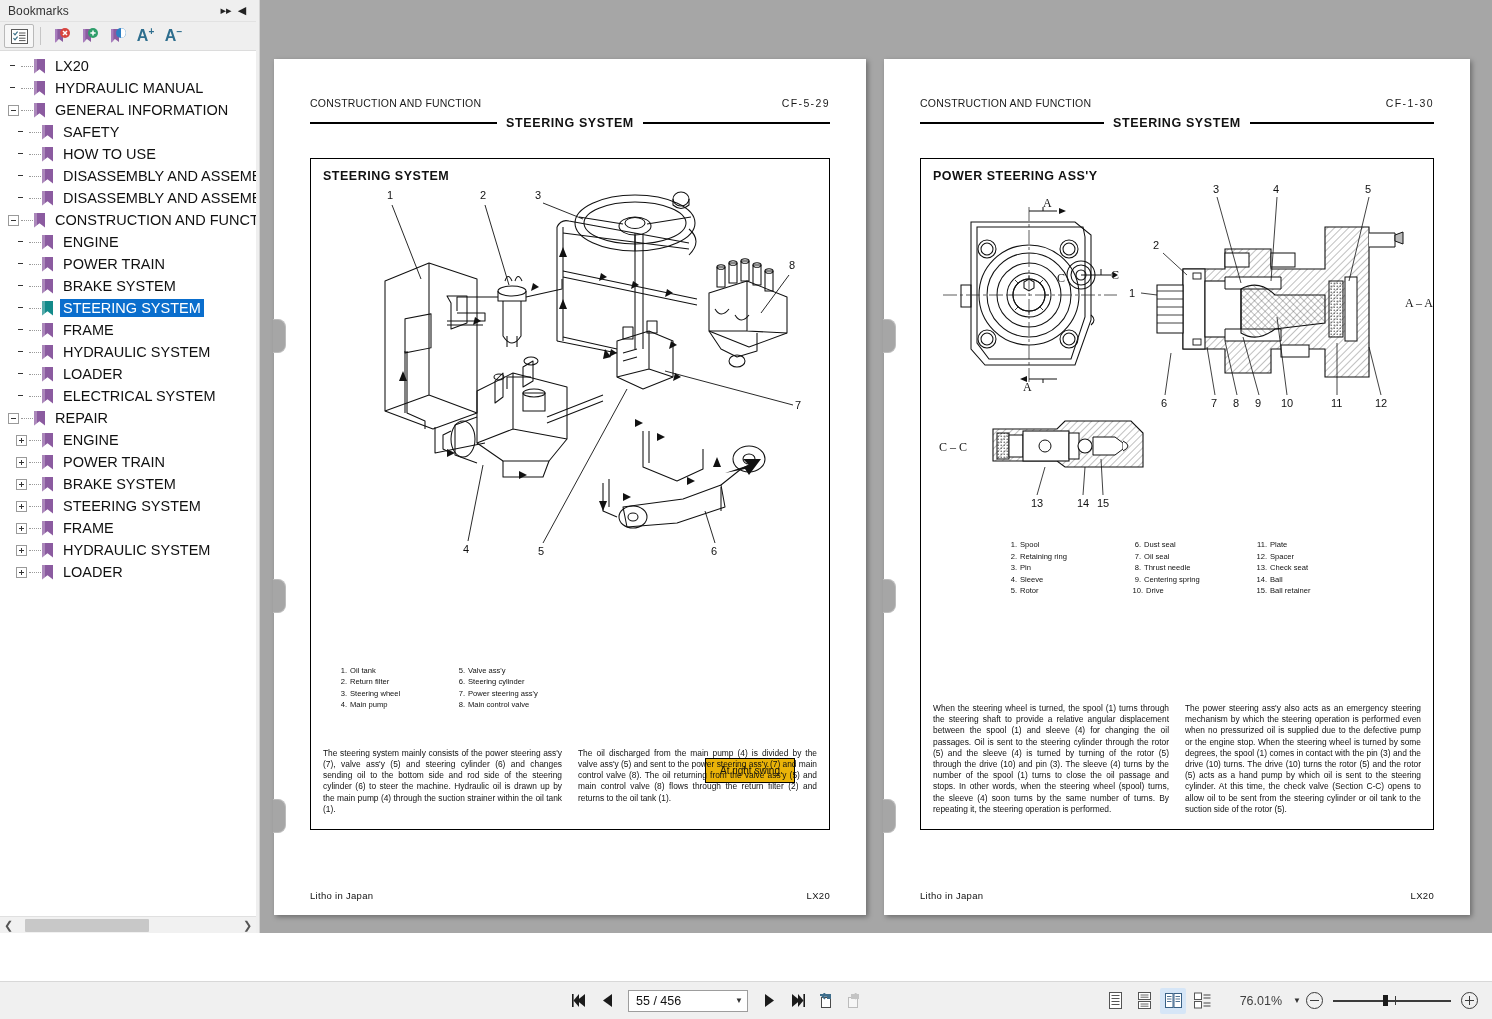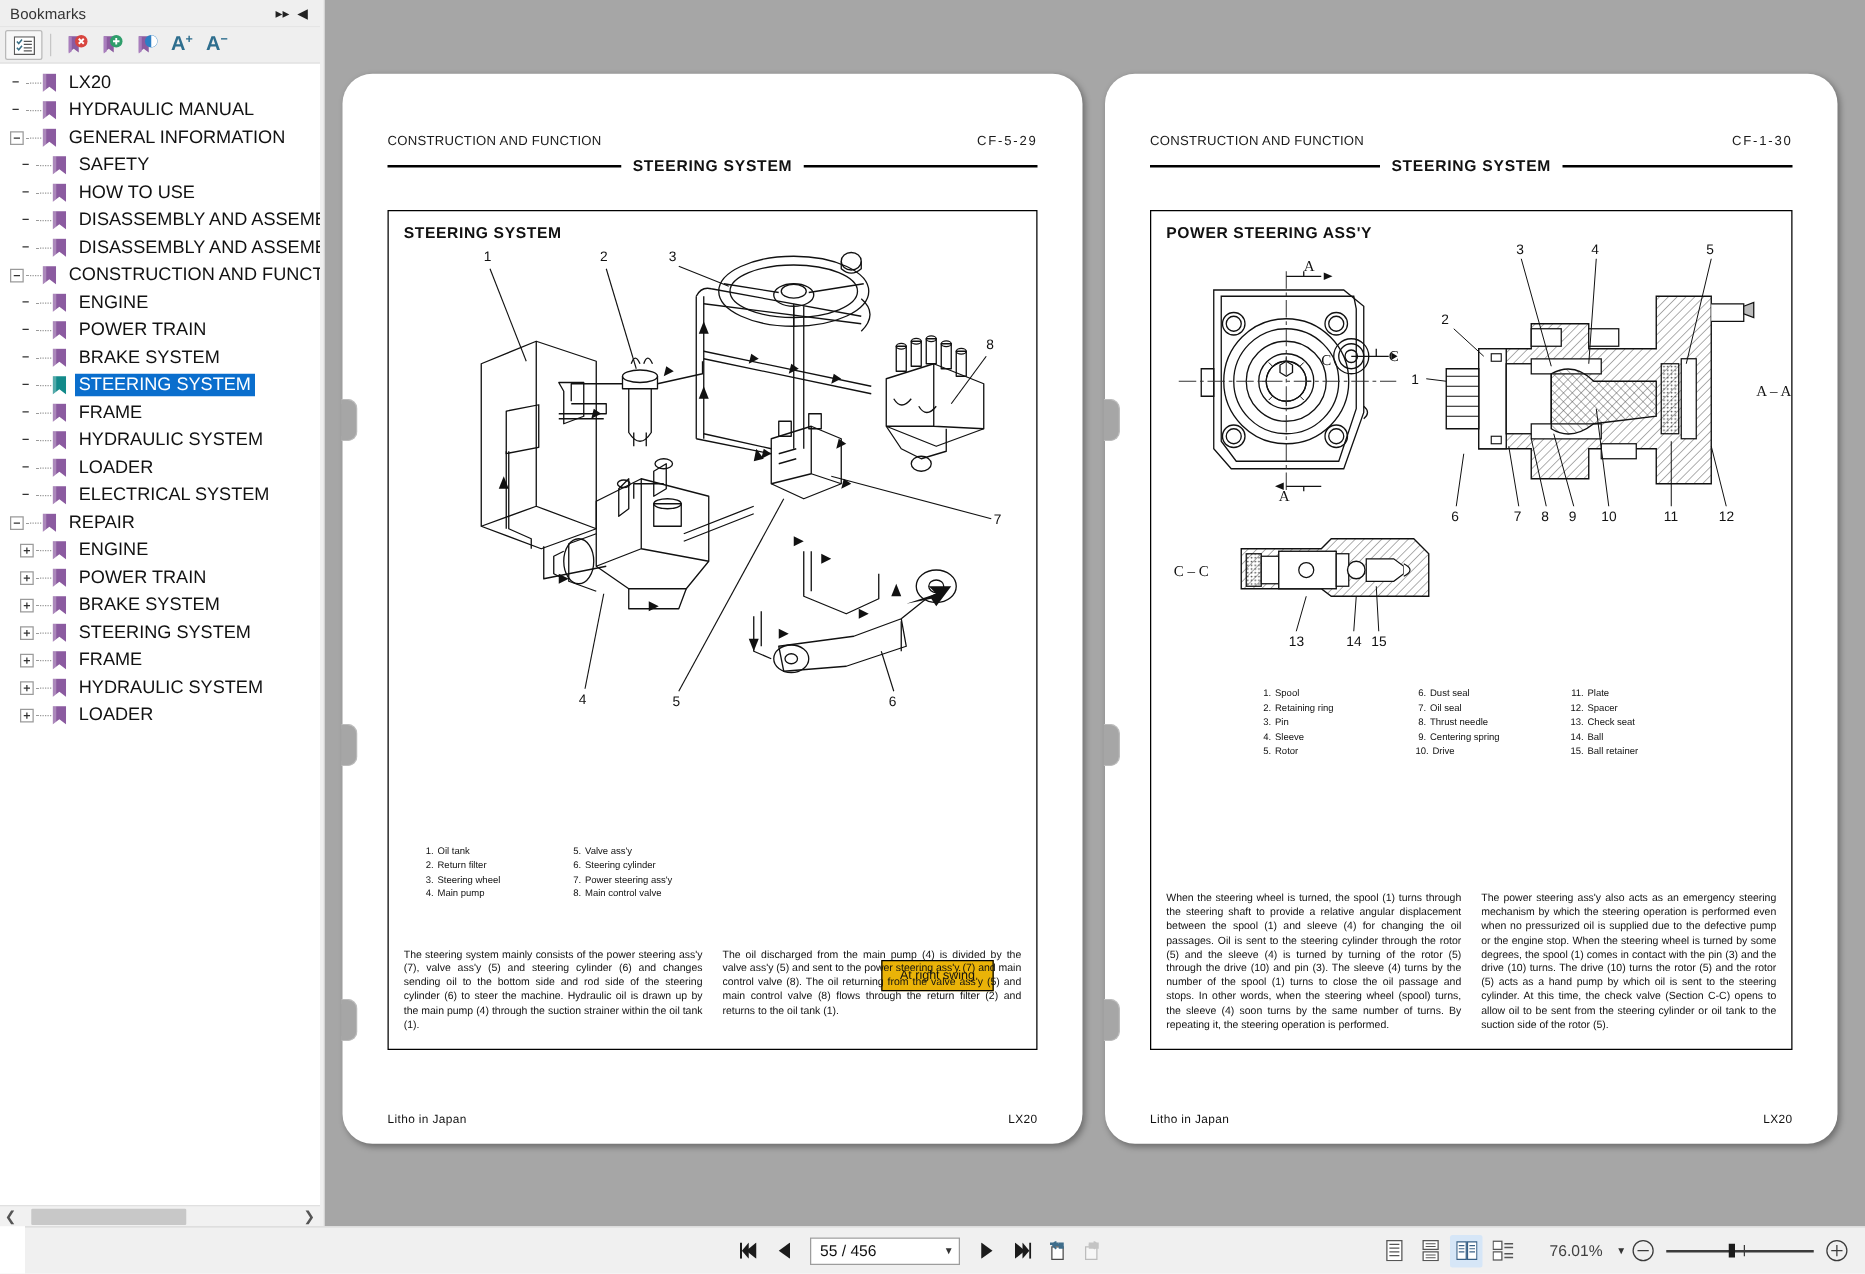--- a/index.html
+++ b/index.html
@@ -3,21 +3,21 @@
 <meta charset="utf-8">
 <style>
   * { box-sizing: border-box; }
   html, body {
     margin: 0; padding: 0;
     width: 1492px; height: 1019px;
     overflow: hidden;
     font-family: "Liberation Sans", sans-serif;
     background: #ffffff;
   }
-  #app { position: relative; width: 1492px; height: 1019px; display: flex; flex-direction: column; }
+  #app { position: relative; width: 1492px; height: 1019px; display: flex; flex-direction: column; gap: 48px; }
 
   
   .body-row { display: flex; flex: 1 1 auto; min-height: 0; height: 981px; }
 
   
   .bm-panel {
     width: 256px; flex: 0 0 256px;
     background: #ffffff;
     display: flex; flex-direction: column;
     position: relative;
@@ -110,24 +110,23 @@
     flex: 1 1 auto; position: relative;
     background: #a6a6a6;
     overflow: hidden;
   }
   .pages { position: absolute; left: 14px; top: 59px; display: flex; gap: 18px; }
   .page {
     position: relative;
     width: 592px; height: 856px;
     background: #fff;
     box-shadow: 2px 2px 5px rgba(0,0,0,.35);
-    padding: 48px 36px 0 36px;
+    padding: 38px 36px 0 36px;
     font-family: "Liberation Sans", sans-serif;
     color: #111;
-    border-radius: 24px;
   }
   .page.right { width: 586px; }
   .pg-head { display: flex; align-items: baseline; justify-content: space-between; font-size: 10.5px; letter-spacing: .2px; color: #1a1a1a; }
   .pg-code { font-size: 10.5px; letter-spacing: 1.4px; }
   .rule-title { display:flex; align-items:center; margin-top: 7px; }
   .rule-title .ln { flex: 1 1 auto; height: 2px; background: #000; }
   .rule-title .tx { font-size: 12.5px; font-weight: 700; letter-spacing: .6px; padding: 0 9px; }
   .panel-box { margin-top: 28px; border: 1.5px solid #000; height: 672px; position: relative; padding: 10px 12px; }
   .panel-title { font-size: 12.5px; font-weight: 700; letter-spacing: .5px; }
 
@@ -155,21 +154,20 @@
 
   .punch { position:absolute; left:-1px; width: 13px; height: 34px; border: 1px solid #bcbcbc; border-left:none; border-radius: 0 8px 8px 0; background:#a6a6a6; }
 
   
   .bottombar {
     height: 38px; flex: 0 0 38px;
     background: #f0f0f0;
     border-top: 1px solid #d8d8d8;
     display: flex; align-items: center;
     position: relative;
-    margin-left: 20px;
   }
   .bb-center { position: absolute; left: 566px; display: flex; align-items: center; gap: 2px; }
   .bb-right { position: absolute; right: 14px; display: flex; align-items: center; gap: 3px; }
   .ibtn {
     width: 26px; height: 26px; display: flex; align-items: center; justify-content: center;
     border-radius: 2px; color: #1b1b1b;
   }
   .ibtn.active { background: #d6e6f7; }
   .pagebox {
     width: 120px; height: 22px; border: 1px solid #9d9d9d; background: #fff;

